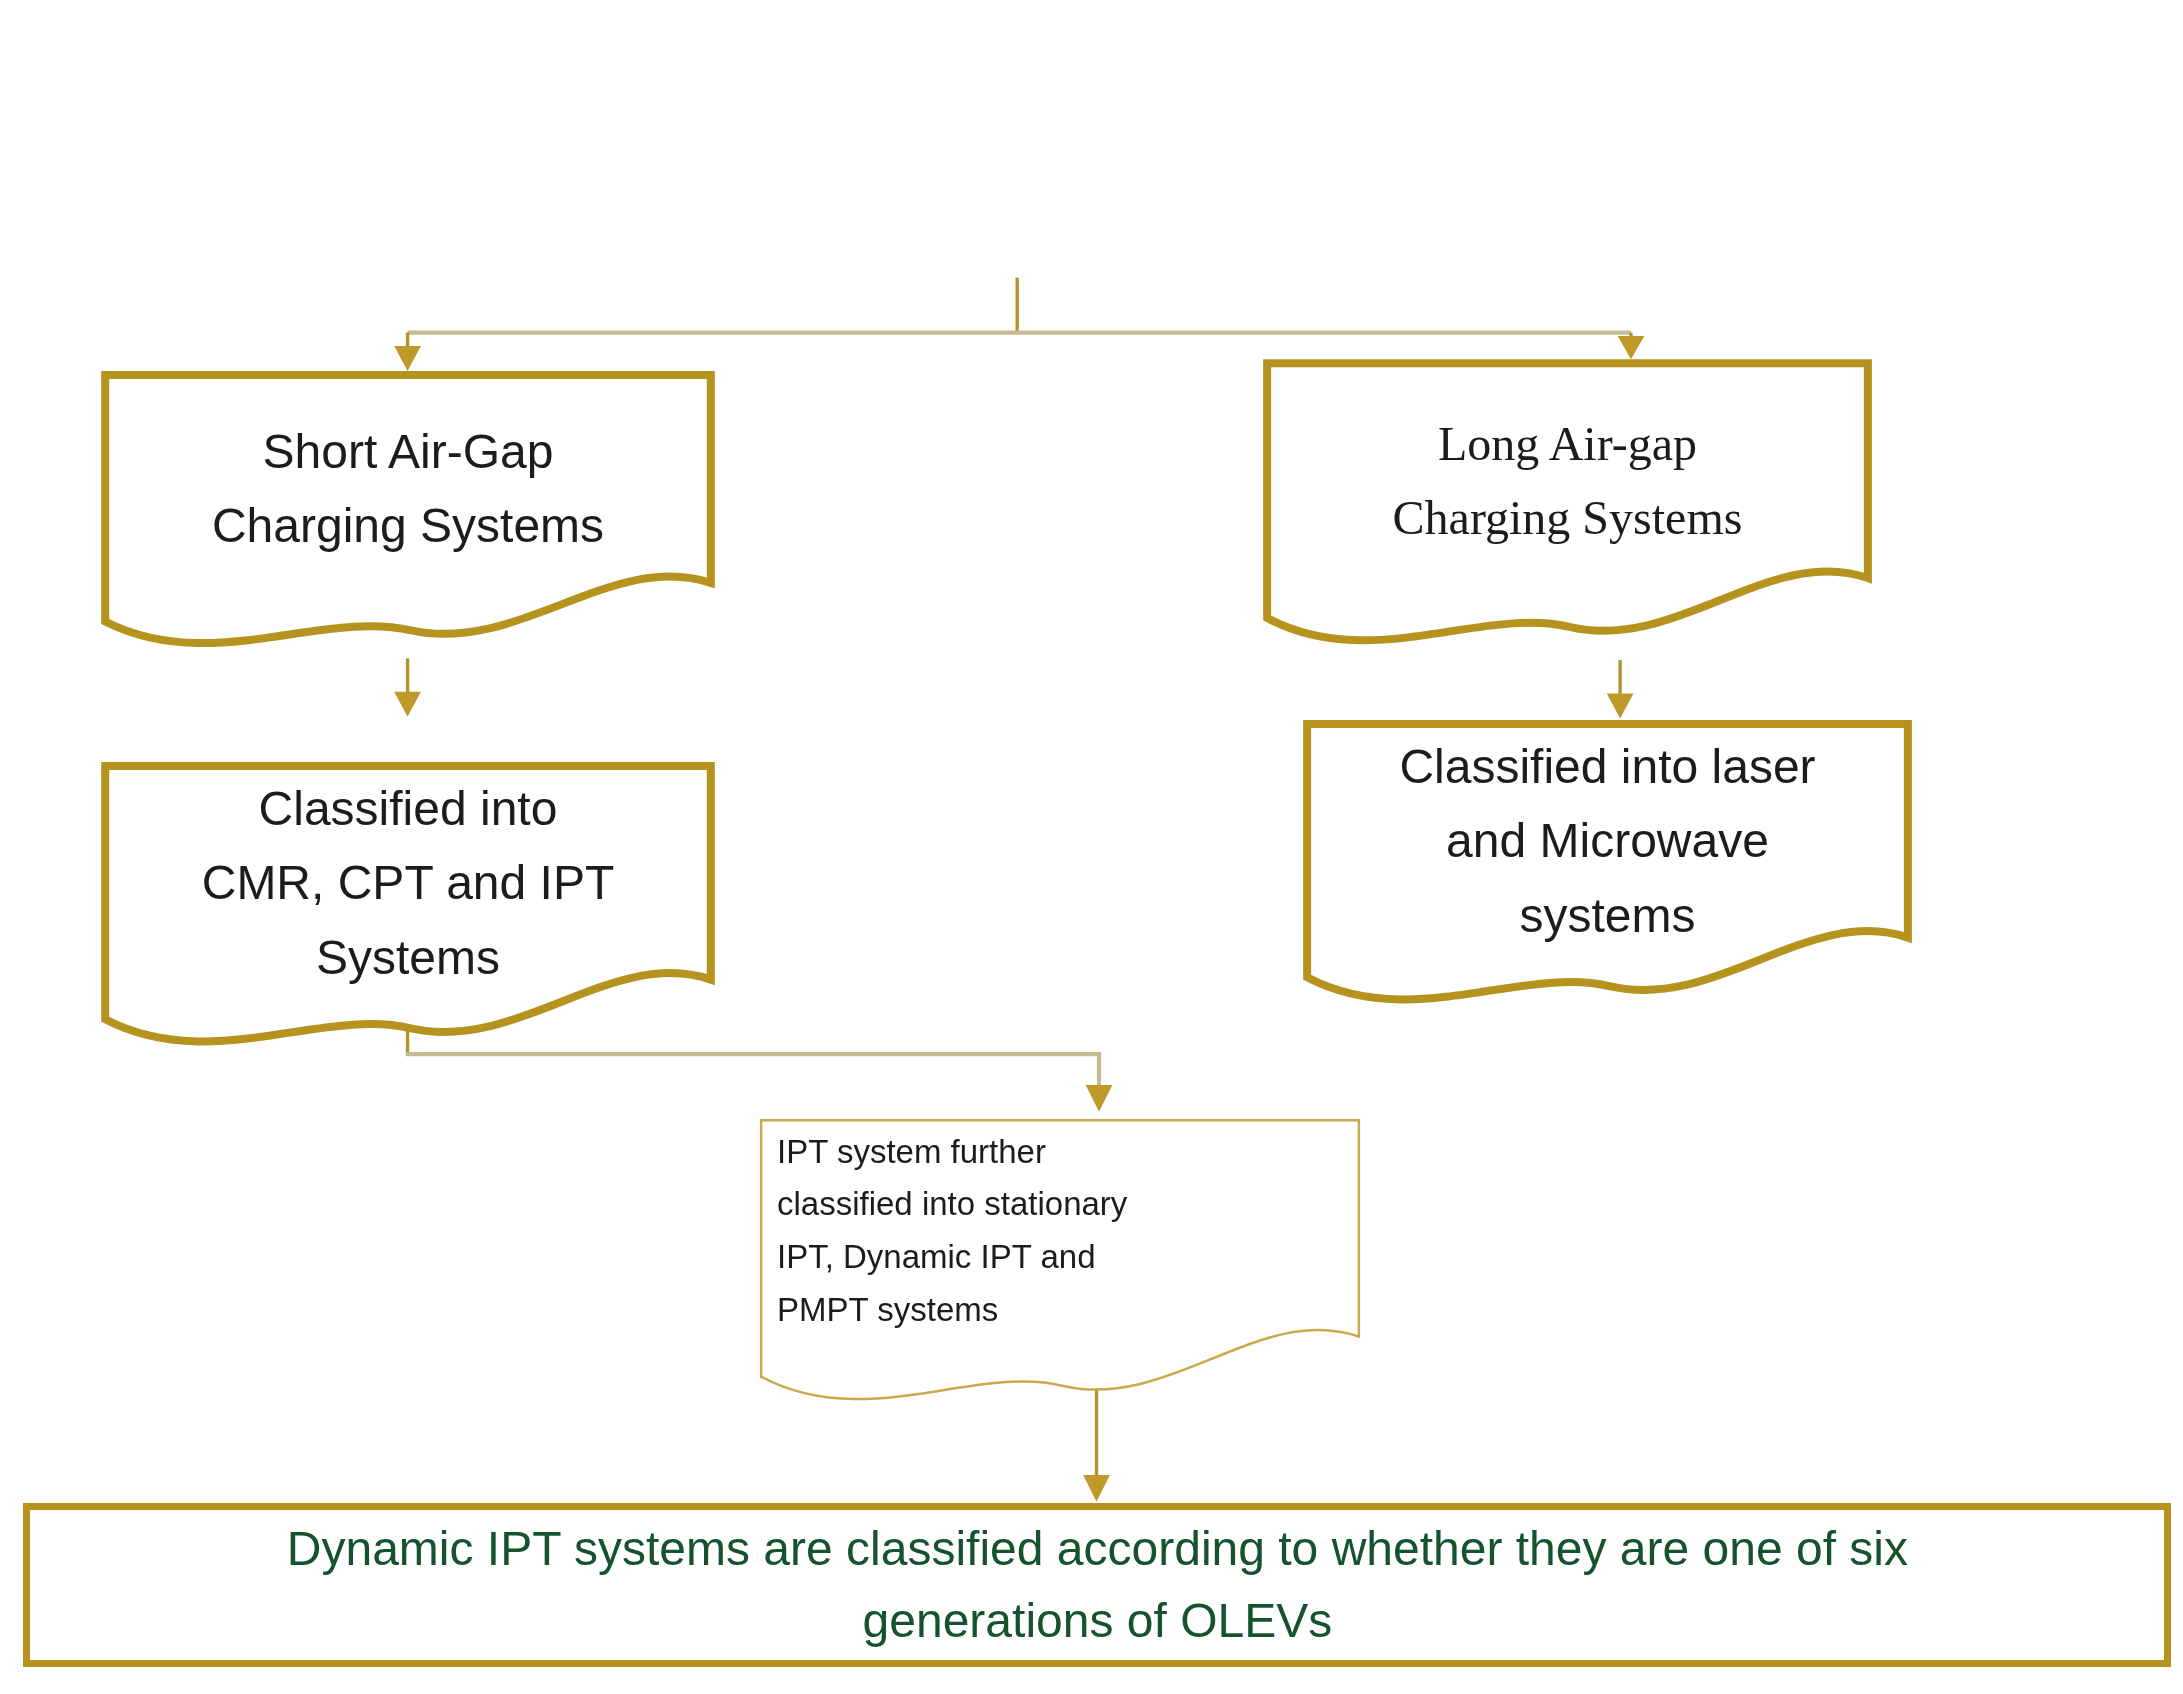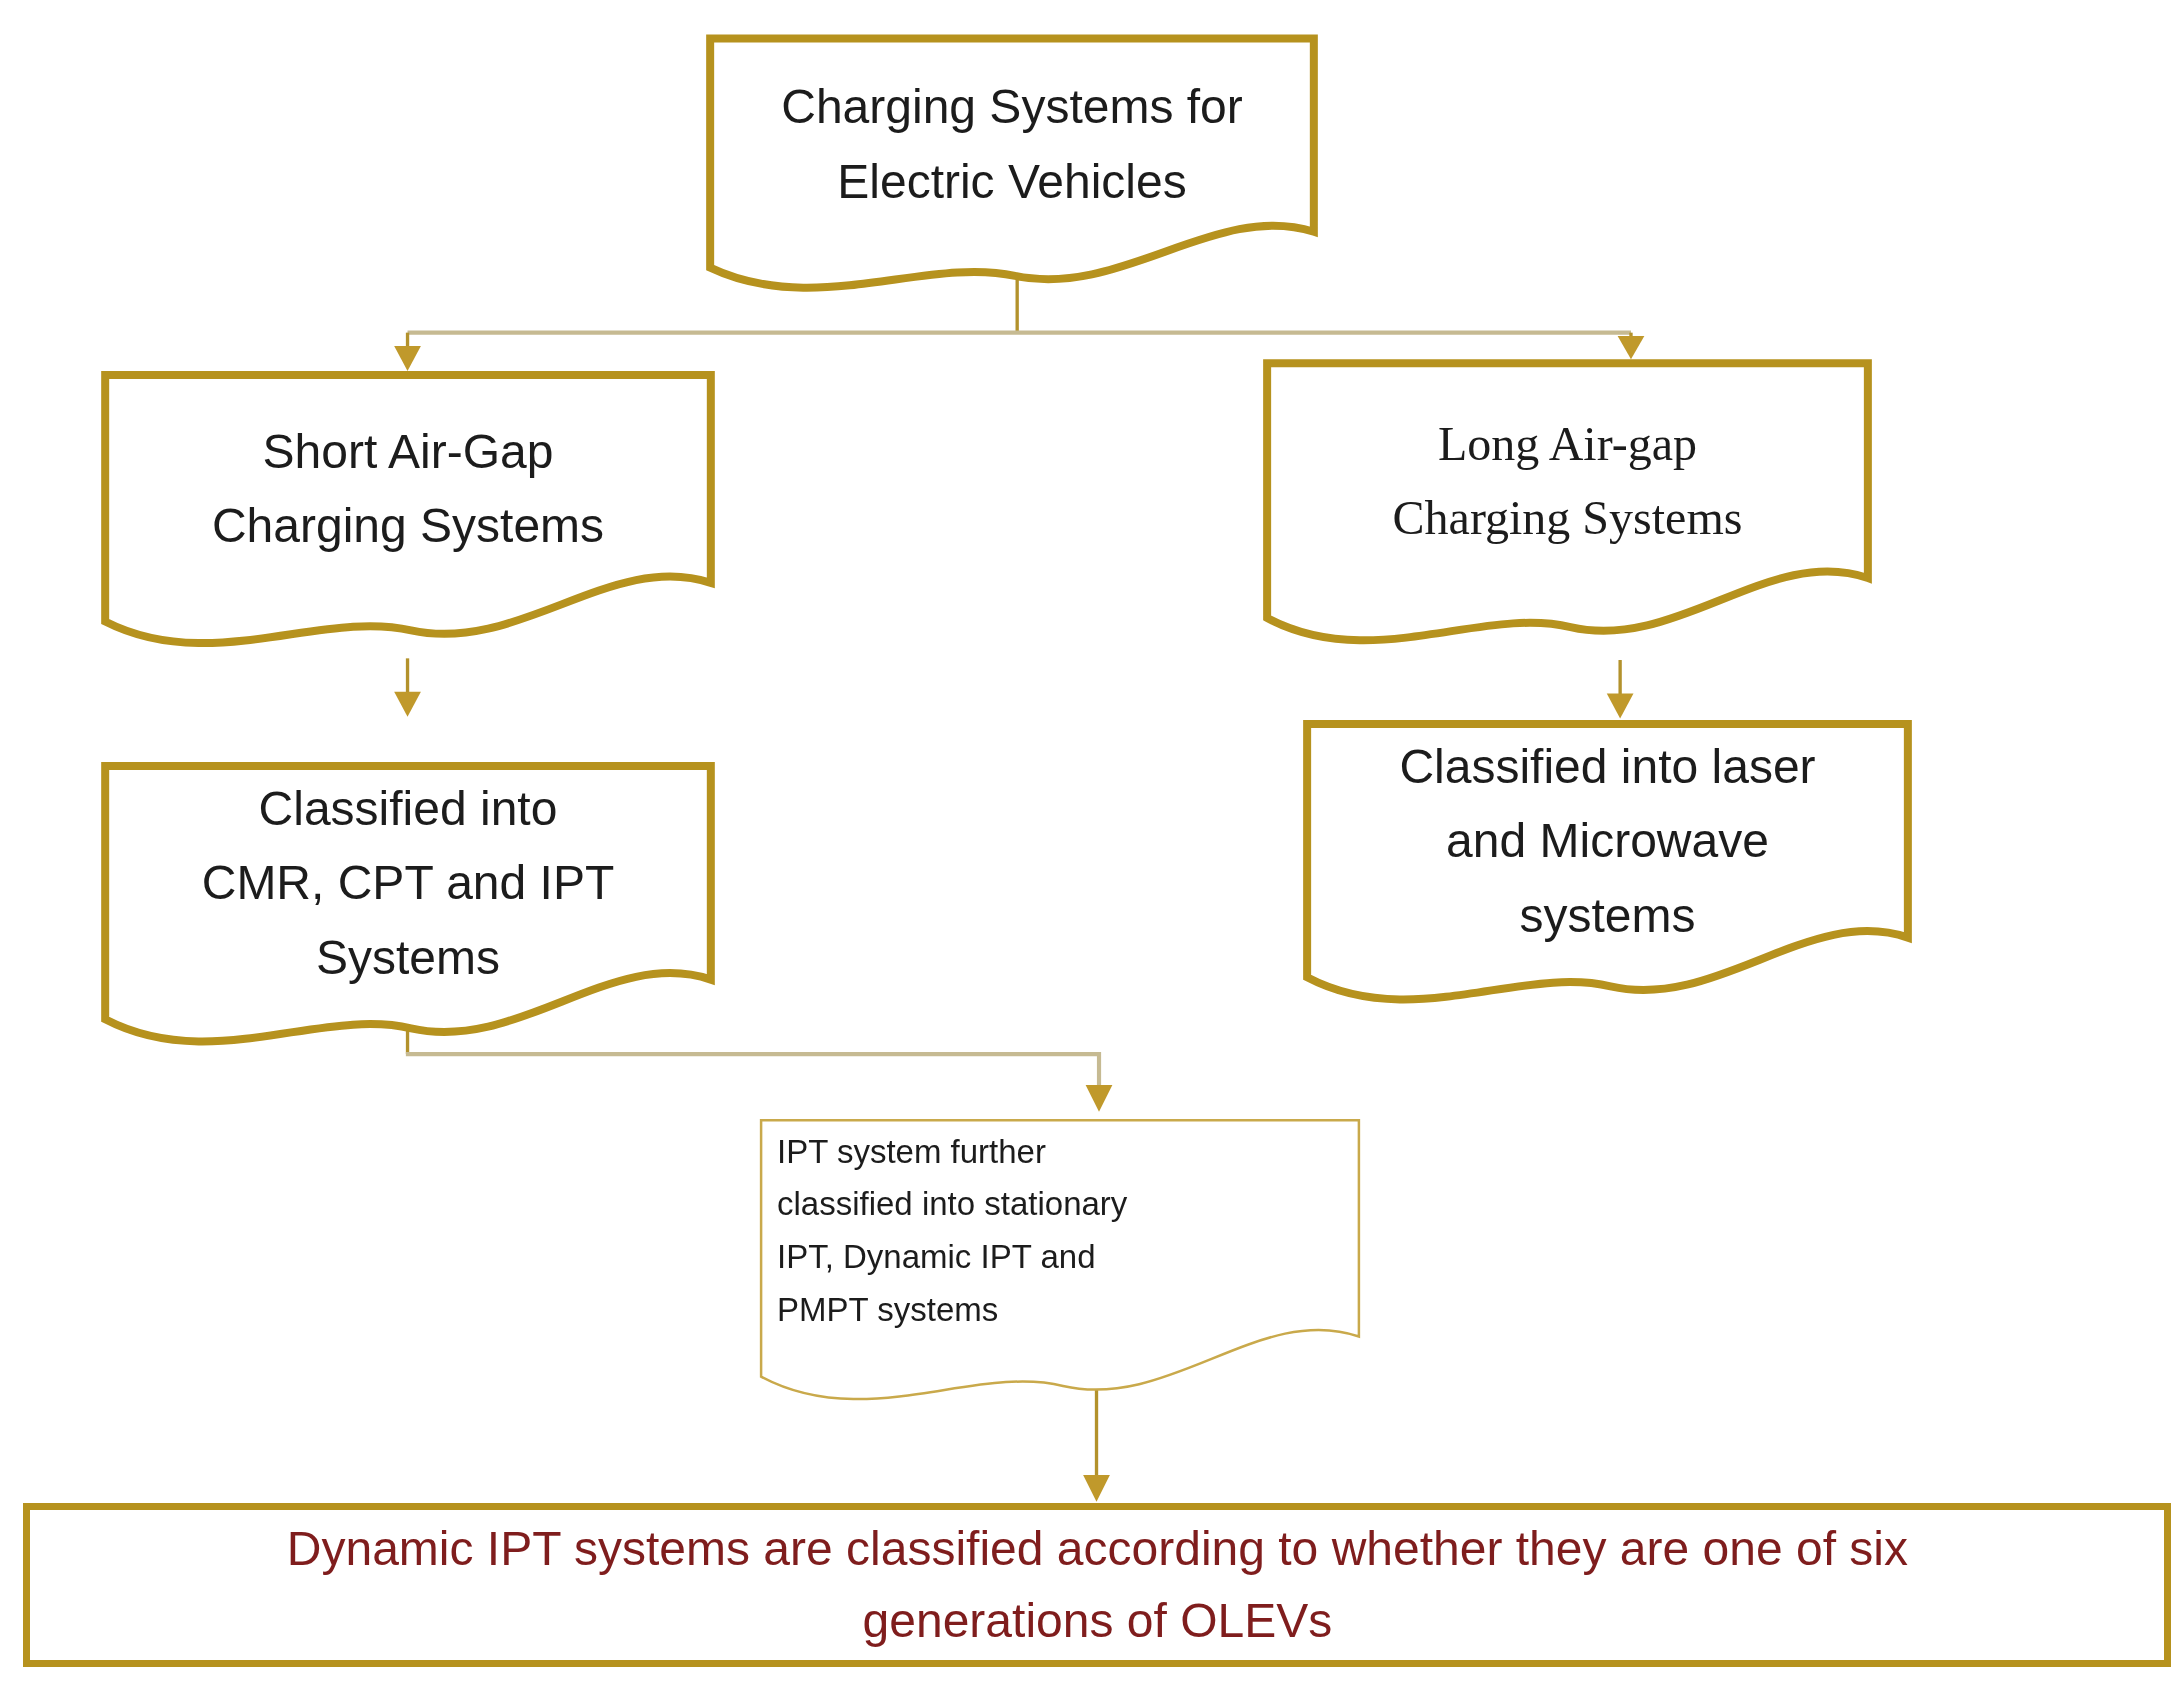--- a/index.html
+++ b/index.html
@@ -24,21 +24,21 @@
     justify-content: flex-start; align-items: flex-start;
     text-align: left; left: 22px; right: 6.7px; top: 11.7px; bottom: 20%;
     font-size: 33px; line-height: 1.6;
   }
   .rect-node {
     position: absolute;
     border: 7.5px solid #b6921e;
     box-sizing: border-box;
     display: flex; align-items: center; justify-content: center;
     text-align: center; white-space: pre-line;
-    font-size: 48px; line-height: 1.5; color: #7f1d1d;
+    font-size: 48px; line-height: 1.5; color: #14532d;
     background: #ffffff;
   }
   .connector-layer { position: absolute; left: 0; top: 0; width: 2183px; height: 1695px; }
 </style>
 </head>
 <body>
 
 <div class="stage">
 
   <svg class="connector-layer" viewBox="0 0 2614 2029" xmlns="http://www.w3.org/2000/svg">
@@ -60,27 +60,20 @@
     <polygon points="1924,830 1956,830 1940,860" fill="#c0992b"></polygon>
 
     <path d="M488 1205 V1262" stroke="#b3922c" stroke-width="4" fill="none"></path>
     <path d="M486 1262 H1316 V1302" stroke="#c6ba92" stroke-width="5" fill="none"></path>
     <polygon points="1300,1299 1332,1299 1316,1331" fill="#c0992b"></polygon>
 
     <path d="M1313 1652 V1770" stroke="#b3922c" stroke-width="4" fill="none"></path>
     <polygon points="1297,1766 1329,1766 1313,1798" fill="#c0992b"></polygon>
   </svg>
 
-  <div class="node" style="left:704px; top:33px; width:616px; height:276px;">
-    <svg class="shape" viewBox="0 0 200 100" preserveAspectRatio="none">
-      <path d="M 2 2 H 198 V 72 C 166 61 136 96 101 88 C 72 81 36 103 2 85 Z" fill="#ffffff" stroke="#b6921e" stroke-width="8" vector-effect="non-scaling-stroke"></path>
-    </svg>
-    <div class="doc-text">Charging Systems for
-Electric Vehicles</div>
-  </div>
 
   <div class="node" style="left:99px; top:369px; width:618px; height:297px;">
     <svg class="shape" viewBox="0 0 200 100" preserveAspectRatio="none">
       <path d="M 2 2 H 198 V 72 C 166 61 136 96 101 88 C 72 81 36 103 2 85 Z" fill="#ffffff" stroke="#b6921e" stroke-width="8" vector-effect="non-scaling-stroke"></path>
     </svg>
     <div class="doc-text">Short Air-Gap
 Charging Systems</div>
   </div>
 
   <div class="node" style="left:1261px; top:357px; width:613px; height:307px;font-family:Liberation Serif, serif;">

